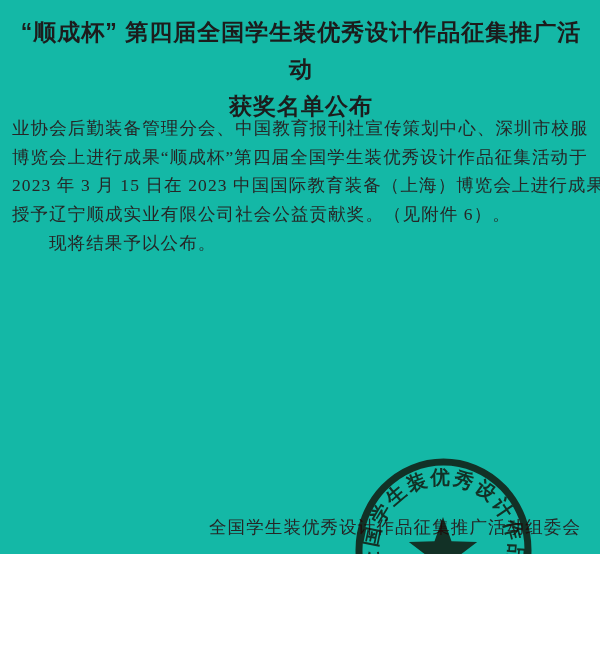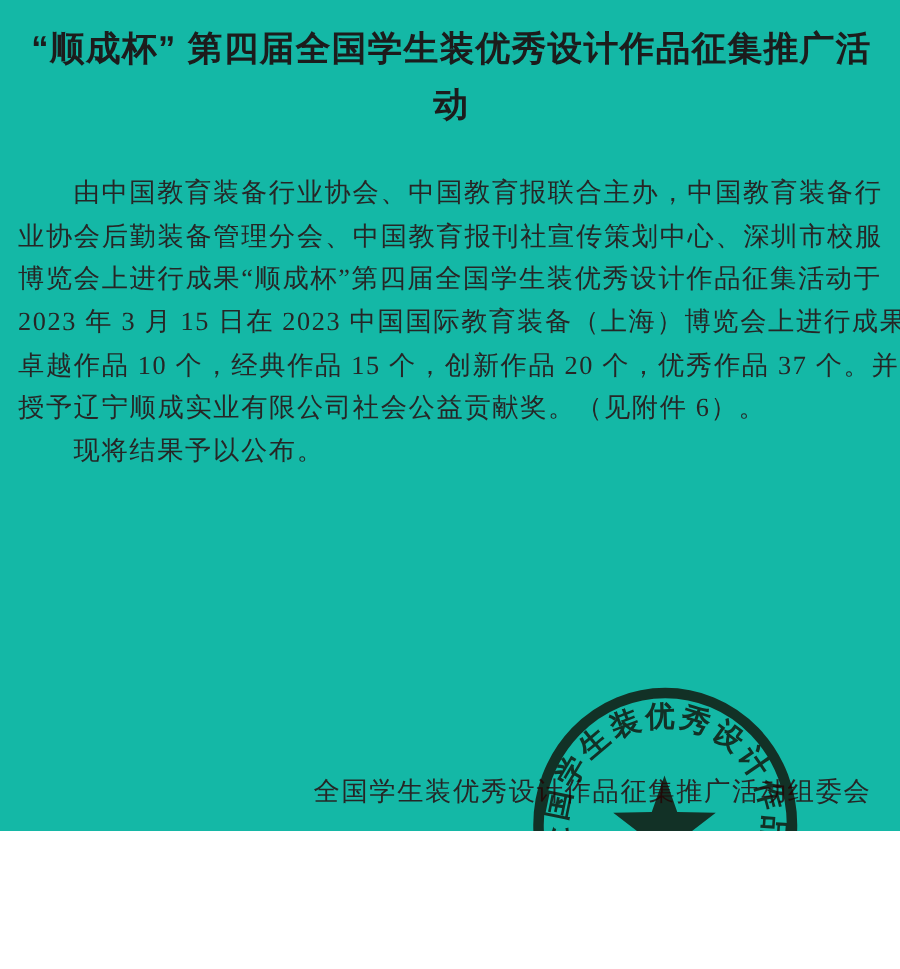--- a/index.html
+++ b/index.html
@@ -92,28 +92,27 @@
     letter-spacing: 3px;
   }
 </style>
 </head>
 <body>
 
 <div class="page">
 
   <div class="title-block">
     <div>“顺成杯” 第四届全国学生装优秀设计作品征集推广活动</div>
+    <div>获奖名单公布</div>
   </div>
 
   <div class="body-block">
-    <div class="body-line indent-2">由中国教育装备行业协会、中国教育报联合主办，中国教育装备行</div>
     <div class="body-line">业协会后勤装备管理分会、中国教育报刊社宣传策划中心、深圳市校服</div>
     <div class="body-line">博览会上进行成果“顺成杯”第四届全国学生装优秀设计作品征集活动于</div>
     <div class="body-line">2023 年 3 月 15 日在 2023 中国国际教育装备（上海）博览会上进行成果</div>
-    <div class="body-line">卓越作品 10 个，经典作品 15 个，创新作品 20 个，优秀作品 37 个。并</div>
     <div class="body-line">授予辽宁顺成实业有限公司社会公益贡献奖。（见附件 6）。</div>
     <div class="body-line indent-2">现将结果予以公布。</div>
   </div>
 
 
   <div class="signature-block">
     <div class="sig-line">全国学生装优秀设计作品征集推广活动组委会</div>
   </div>
 
   <svg class="stamp" viewBox="0 0 190 194">

